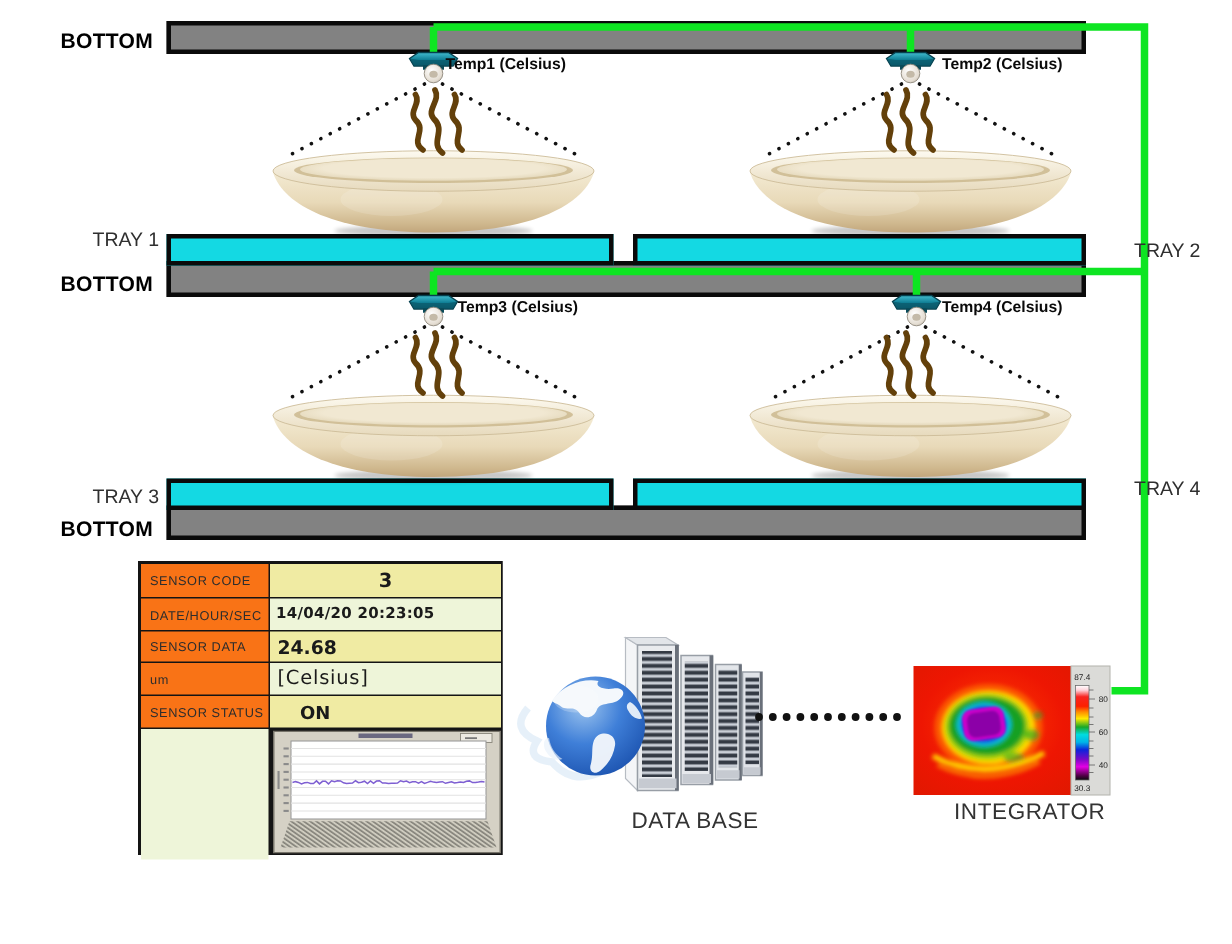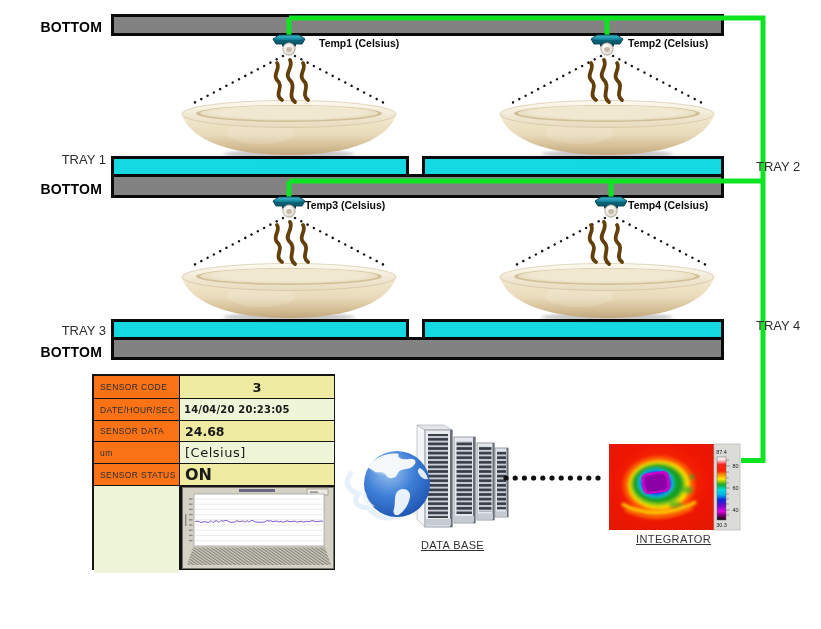--- a/index.html
+++ b/index.html
@@ -6,40 +6,40 @@
   #stage{position:relative;width:821px;height:629px;background:#ffffff;overflow:hidden;
          font-family:"Liberation Sans",sans-serif;}
   .abs{position:absolute;}
   .bar-gray{position:absolute;left:111px;width:613px;height:21px;background:#828282;
             border:3px solid #0a0a0a;box-sizing:border-box;}
   .tray-cyan{position:absolute;height:21px;background:#14d9e3;border:3px solid #0a0a0a;box-sizing:border-box;}
   .lbl-bottom{position:absolute;width:70px;text-align:right;font-weight:bold;font-size:14px;
               color:#000;letter-spacing:.2px;}
   .lbl-tray{position:absolute;font-size:13px;color:#2f2f2f;}
   .lbl-temp{position:absolute;font-weight:bold;font-size:10.5px;color:#0a0a0a;white-space:nowrap;}
-  .lbl-cap{position:absolute;font-size:11px;color:#333;letter-spacing:.4px;white-space:nowrap;text-decoration:underline;}
+  .lbl-cap{position:absolute;font-size:15px;color:#333;letter-spacing:.4px;white-space:nowrap;}
   svg{display:block;}
   #overlay{position:absolute;left:0;top:0;pointer-events:none;}
   
   #sensor-table{position:absolute;left:92px;top:374px;width:243px;height:196px;
                 border:2px solid #141414;box-sizing:border-box;background:#141414;
                 display:grid;grid-template-columns:85px 154px;
                 grid-template-rows:22px 21px 20px 21px 21px 87px;gap:1px;}
   #sensor-table .cell{position:relative;box-sizing:border-box;overflow:hidden;}
   #sensor-table .lab{background:#f97316;font-size:8.5px;color:#2d2d2d;letter-spacing:.4px;
                      padding-left:6px;display:flex;align-items:center;}
   #sensor-table .lab.top{align-items:flex-start;padding-top:11px;}
   #sensor-table .val{font-family:"DejaVu Sans",sans-serif;color:#1a1a1a;display:flex;align-items:center;}
   #sensor-table .bgA{background:#f0eba3;}
   #sensor-table .bgB{background:#eef5d9;}
   .v-code{font-weight:bold;font-size:13px;justify-content:center;}
   .v-date{font-weight:bold;font-size:10px;padding-left:4px;letter-spacing:.2px;}
   .v-data{font-weight:bold;font-size:12.5px;padding-left:5px;}
   .v-um{font-size:13px;padding-left:5px;color:#4b4b4b;font-weight:500;letter-spacing:.5px;}
-  .v-status{font-weight:bold;font-size:16px;padding-left:5px;}
+  .v-status{font-weight:bold;font-size:12px;padding-left:20px;}
 </style>
 </head>
 <body>
 
 <div id="stage">
 
   <div class="bar-gray" style="top:14px;height:22px;"></div>
   <div class="bar-gray" style="top:174px;height:24px;"></div>
   <div class="bar-gray" style="top:337px;height:23px;"></div>
 
@@ -275,21 +275,21 @@
 
   <div class="lbl-bottom" style="left:32px;top:19px;">BOTTOM</div>
   <div class="lbl-bottom" style="left:32px;top:181px;">BOTTOM</div>
   <div class="lbl-bottom" style="left:32px;top:344px;">BOTTOM</div>
 
   <div class="lbl-tray" style="left:36px;top:152px;width:70px;text-align:right;">TRAY 1</div>
   <div class="lbl-tray" style="left:756px;top:159px;">TRAY 2</div>
   <div class="lbl-tray" style="left:36px;top:323px;width:70px;text-align:right;">TRAY 3</div>
   <div class="lbl-tray" style="left:756px;top:318px;">TRAY 4</div>
 
-  <div class="lbl-temp" style="left:319px;top:37px;">Temp1 (Celsius)</div>
+  <div class="lbl-temp" style="left:297px;top:37px;">Temp1 (Celsius)</div>
   <div class="lbl-temp" style="left:628px;top:37px;">Temp2 (Celsius)</div>
   <div class="lbl-temp" style="left:305px;top:199px;">Temp3 (Celsius)</div>
   <div class="lbl-temp" style="left:628px;top:199px;">Temp4 (Celsius)</div>
 
   <div class="lbl-cap" style="left:421px;top:539px;">DATA BASE</div>
   <div class="lbl-cap" style="left:636px;top:533px;text-align:center;">INTEGRATOR</div>
 
   <div id="sensor-table">
     <div class="cell lab">SENSOR CODE</div>
     <div class="cell val bgA v-code">3</div>

